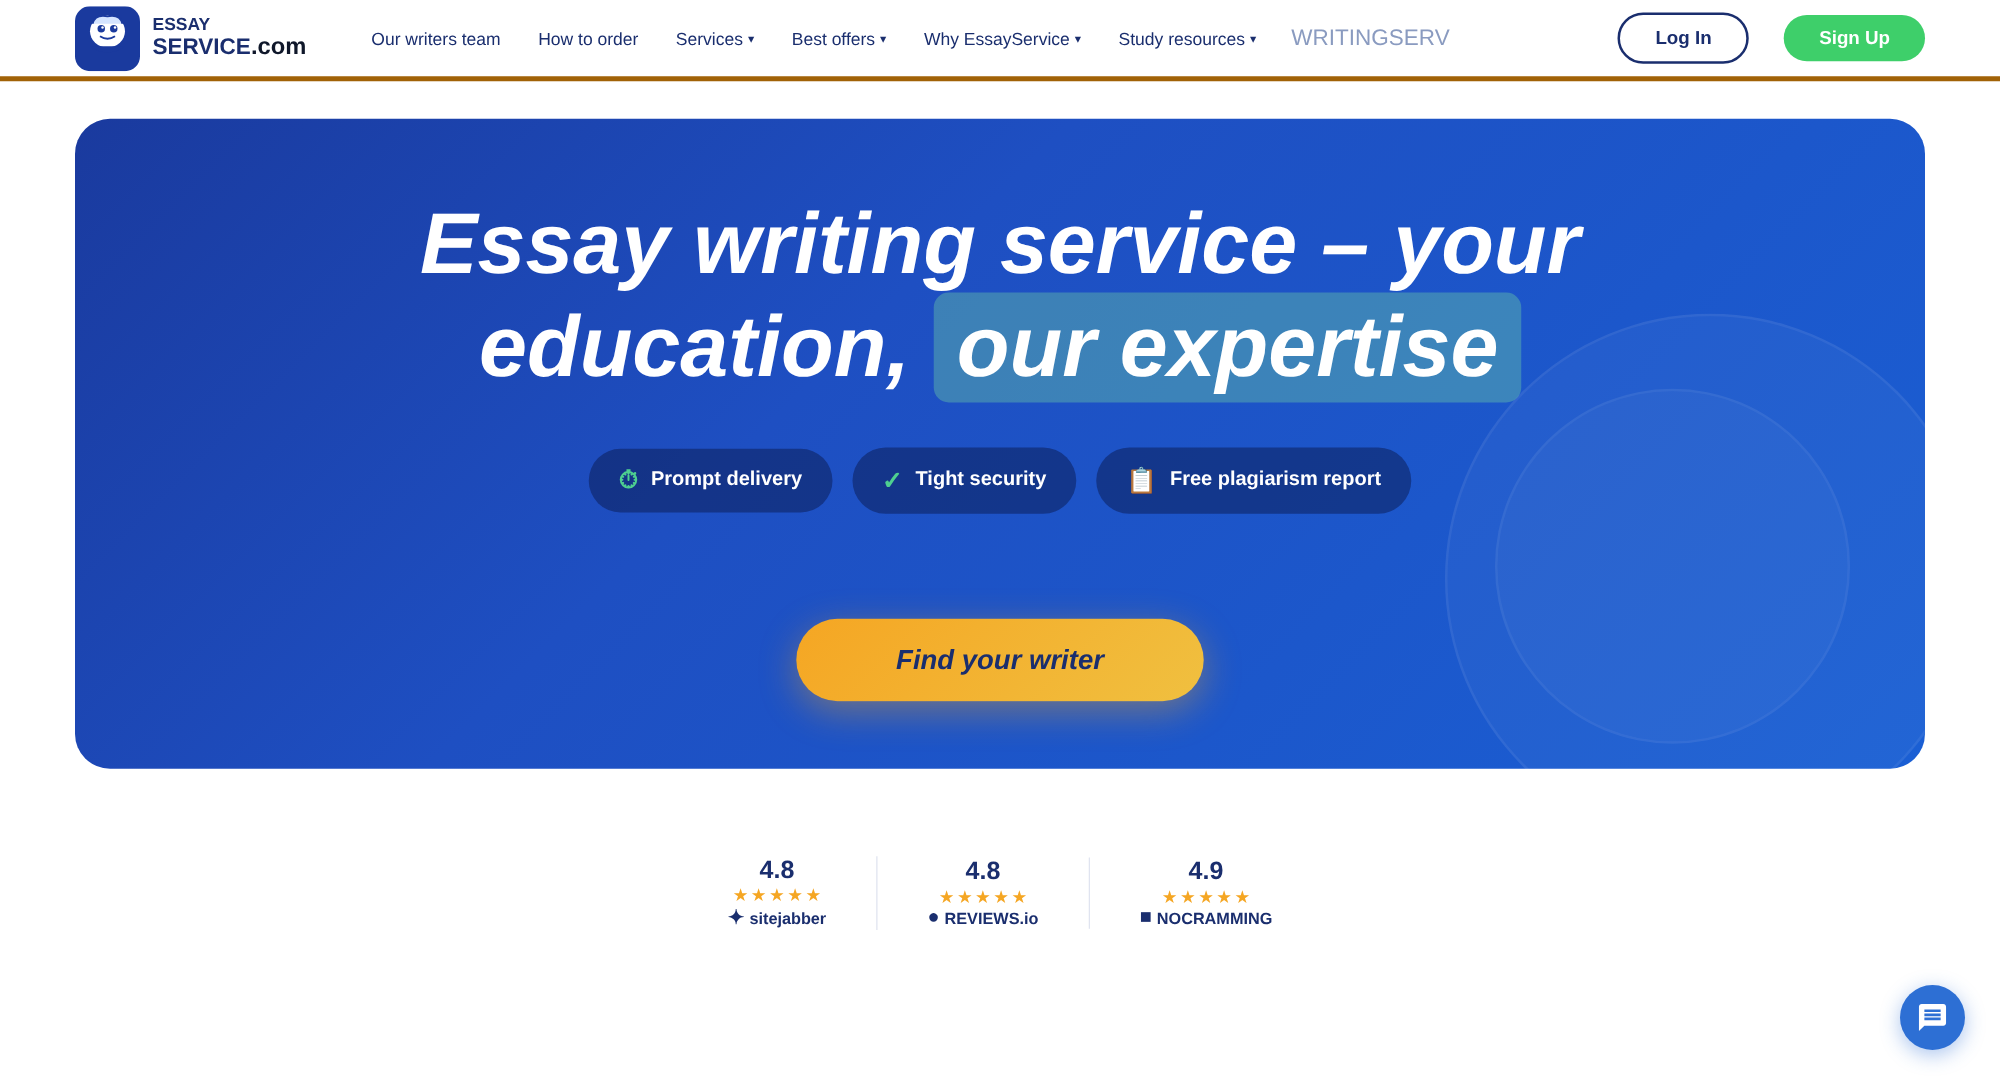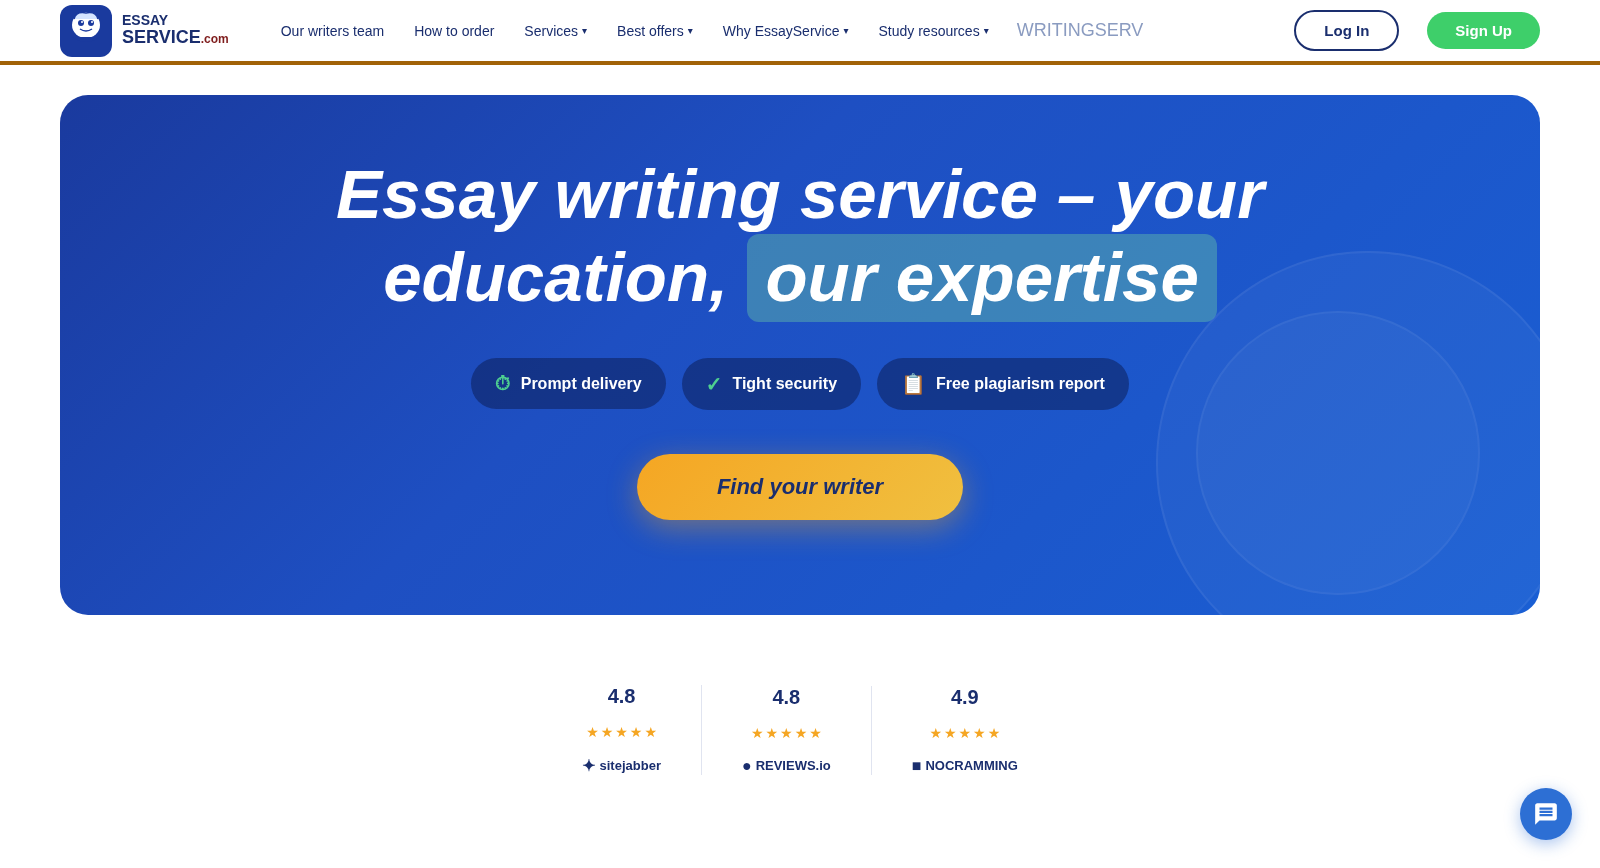--- a/index.html
+++ b/index.html
@@ -27,21 +27,21 @@
       width: 52px;
       height: 52px;
     }
     .logo-text {
       display: flex;
       flex-direction: column;
       line-height: 1.1;
     }
     .logo-text .essay { font-size: 14px; font-weight: 600; color: #1a2e6e; }
     .logo-text .service { font-size: 18px; font-weight: 800; color: #1a2e6e; }
-    .logo-text .dot { font-size: 12px; color: #7f1d1d; }
+    .logo-text .dot { font-size: 19px; color: #0f172a; }
 
     .nav-links {
       display: flex;
       align-items: center;
       gap: 6px;
       flex: 1;
       text-align: right;
     }
     .nav-item {
       display: flex;
@@ -190,20 +190,21 @@
       background: linear-gradient(135deg, #f5a623 0%, #f0c040 100%);
       color: #1a2e6e;
       font-size: 22px;
       font-weight: 800;
       padding: 20px 80px;
       border: none;
       border-radius: 50px;
       cursor: pointer;
       font-style: italic;
       box-shadow: 0 8px 30px rgba(245, 166, 35, 0.4);
+      margin-top: 40px;
     }
 
     
     .trust-section {
       display: flex;
       align-items: center;
       justify-content: center;
       gap: 80px;
       padding: 40px 60px;
     }
@@ -217,21 +218,21 @@
     }
     .trust-reviews {
       display: flex;
       align-items: center;
       gap: 40px;
     }
     .review-item {
       display: flex;
       flex-direction: column;
       align-items: center;
-      gap: 16px;
+      gap: 0;
       padding-right: 40px;
       border-right: 1px solid #e0e4f0;
     }
     .review-item:last-child {
       border-right: none;
       padding-right: 0;
     }
     .review-score {
       font-size: 20px;
       font-weight: 800;

